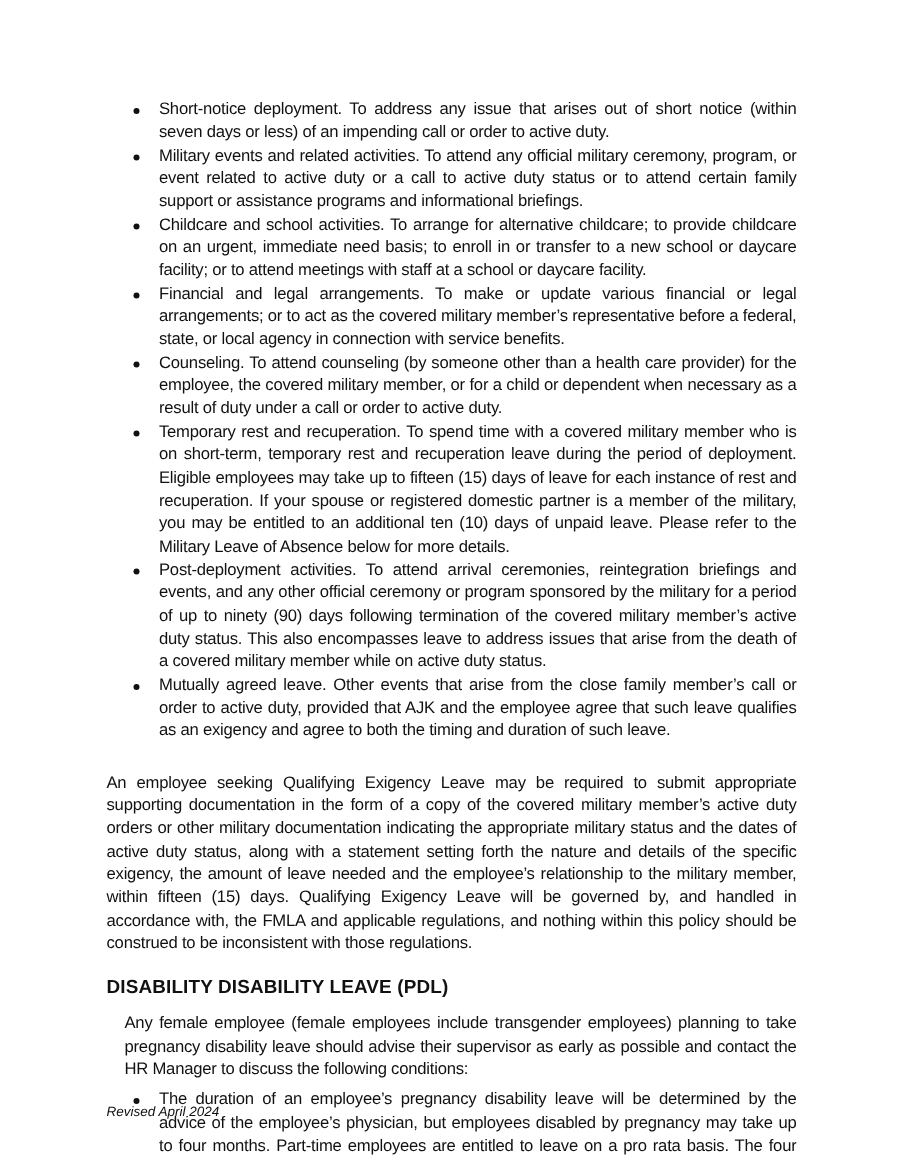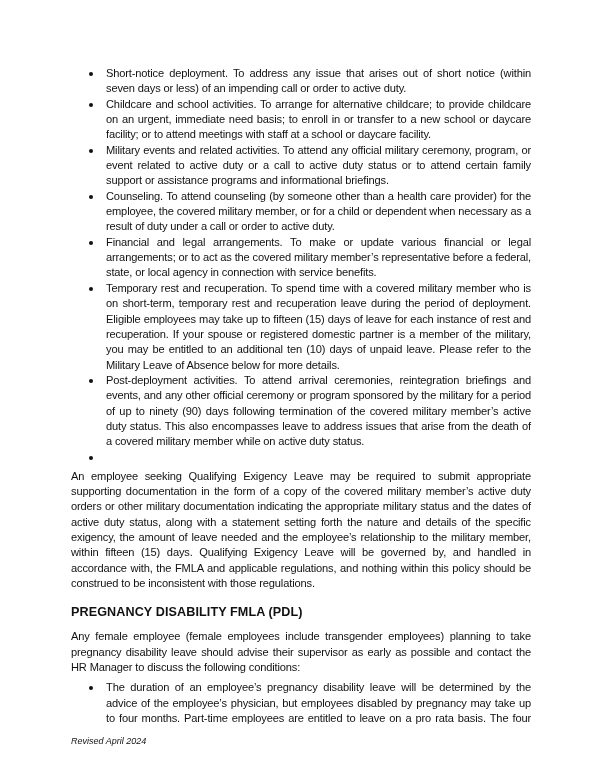--- a/index.html
+++ b/index.html
@@ -16,21 +16,21 @@
     }
     ul.bullets { list-style: none; margin: 0; padding: 0; }
     ul.bullets li { position: relative; padding-left: 35px; text-align: justify; }
     ul.bullets li .dot {
       position: absolute; left: 18px; top: 6px; width: 4px; height: 4px; border-radius: 50%; background: #111;
     }
     p.para { margin: 19px 0 0 0; text-align: justify; }
     h2.heading {
       margin: 13px 0 0 0; font-size: 12.6px; font-weight: bold; letter-spacing: 0.1px; line-height: 16px;
     }
-    p.para2 { margin: 9px 0 0 0; text-align: justify; }
+    p.para2 { margin: 9px 0 0 12px; text-align: justify; }
     ul.bullets2 { list-style: none; margin: 5px 0 0 0; padding: 0; }
     ul.bullets2 li { position: relative; padding-left: 35px; text-align: justify; height: 46px; overflow: hidden; }
     ul.bullets2 li .dot {
       position: absolute; left: 18px; top: 6px; width: 4px; height: 4px; border-radius: 50%; background: #111;
     }
     .footer-left {
       position: absolute; left: 71px; top: 736px; font-size: 9px; font-style: italic; color: #111;
       font-family: "Liberation Sans", sans-serif;
     }
     .footer-right {
@@ -39,32 +39,32 @@
       margin-top: 48px;
     }
   </style>
 </head>
 <body>
 
 <div class="page">
   <div class="content">
     <ul class="bullets">
       <li><span class="dot"></span><span>Short-notice deployment.  To address any issue that arises out of short notice (within seven days or less) of an impending call or order to active duty.</span></li>
+      <li><span class="dot"></span><span>Military events and related activities.  To attend any official military ceremony, program, or event related to active duty or a call to active duty status or to attend certain family support or assistance programs and informational briefings.</span></li>
       <li><span class="dot"></span><span>Childcare and school activities.  To arrange for alternative childcare; to provide childcare on an urgent, immediate need basis; to enroll in or transfer to a new school or daycare facility; or to attend meetings with staff at a school or daycare facility.</span></li>
-      <li><span class="dot"></span><span>Military events and related activities.  To attend any official military ceremony, program, or event related to active duty or a call to active duty status or to attend certain family support or assistance programs and informational briefings.</span></li>
+      <li><span class="dot"></span><span>Financial and legal arrangements.   To make or update various financial or legal arrangements; or to act as the covered military member’s representative before a federal, state, or local agency in connection with service benefits.</span></li>
       <li><span class="dot"></span><span>Counseling.  To attend counseling (by someone other than a health care provider) for the employee, the covered military member, or for a child or dependent when necessary as a result of duty under a call or order to active duty.</span></li>
-      <li><span class="dot"></span><span>Financial and legal arrangements.   To make or update various financial or legal arrangements; or to act as the covered military member’s representative before a federal, state, or local agency in connection with service benefits.</span></li>
       <li><span class="dot"></span><span>Temporary rest and recuperation.  To spend time with a covered military member who is on short-term, temporary rest and recuperation leave during the period of deployment. Eligible employees may take up to fifteen (15) days of leave for each instance of rest and recuperation.  If your spouse or registered domestic partner is a member of the military, you may be entitled to an additional ten (10) days of unpaid leave.  Please refer to the Military Leave of Absence below for more details.</span></li>
       <li><span class="dot"></span><span>Post-deployment activities.  To attend arrival ceremonies, reintegration briefings and events, and any other official ceremony or program sponsored by the military for a period of up to ninety (90) days following termination of the covered military member’s active duty status.  This also encompasses leave to address issues that arise from the death of a covered military member while on active duty status.</span></li>
-      <li><span class="dot"></span></li>
+      <li><span class="dot"></span><span>Mutually agreed leave.  Other events that arise from the close family member’s   call or order to active duty, provided that AJK and the employee agree that such leave qualifies as an exigency and agree to both the timing and duration of such leave.</span></li>
     </ul>
 
     <p class="para">An employee seeking Qualifying Exigency Leave may be required to submit appropriate supporting documentation in the form of a copy of the covered military member’s active duty orders or other military documentation indicating the appropriate military status and the dates of active duty status, along with a statement setting forth the nature and details of the specific exigency, the amount of leave needed and the employee’s relationship to the military member, within fifteen (15) days.  Qualifying Exigency Leave will be governed by, and handled in accordance with, the FMLA and applicable regulations, and nothing within this policy should be construed to be inconsistent with those regulations.</p>
 
-    <h2 class="heading">PREGNANCY DISABILITY FMLA (PDL)</h2>
+    <h2 class="heading">DISABILITY DISABILITY LEAVE (PDL)</h2>
 
     <p class="para2">Any female employee (female employees include transgender employees) planning to take pregnancy disability leave should advise their supervisor as early as possible and contact the HR Manager to discuss the following conditions:</p>
 
     <ul class="bullets2">
       <li><span class="dot"></span><span>The duration of an employee’s pregnancy disability leave will be determined by the advice of the employee’s physician, but employees disabled by pregnancy may take up to four months.  Part-time employees are entitled to leave on a pro rata basis.  The four months</span></li>
     </ul>
   </div>
 
   <div class="footer-left">Revised April 2024</div>
   <div class="footer-right">Page 48 of 55</div>

